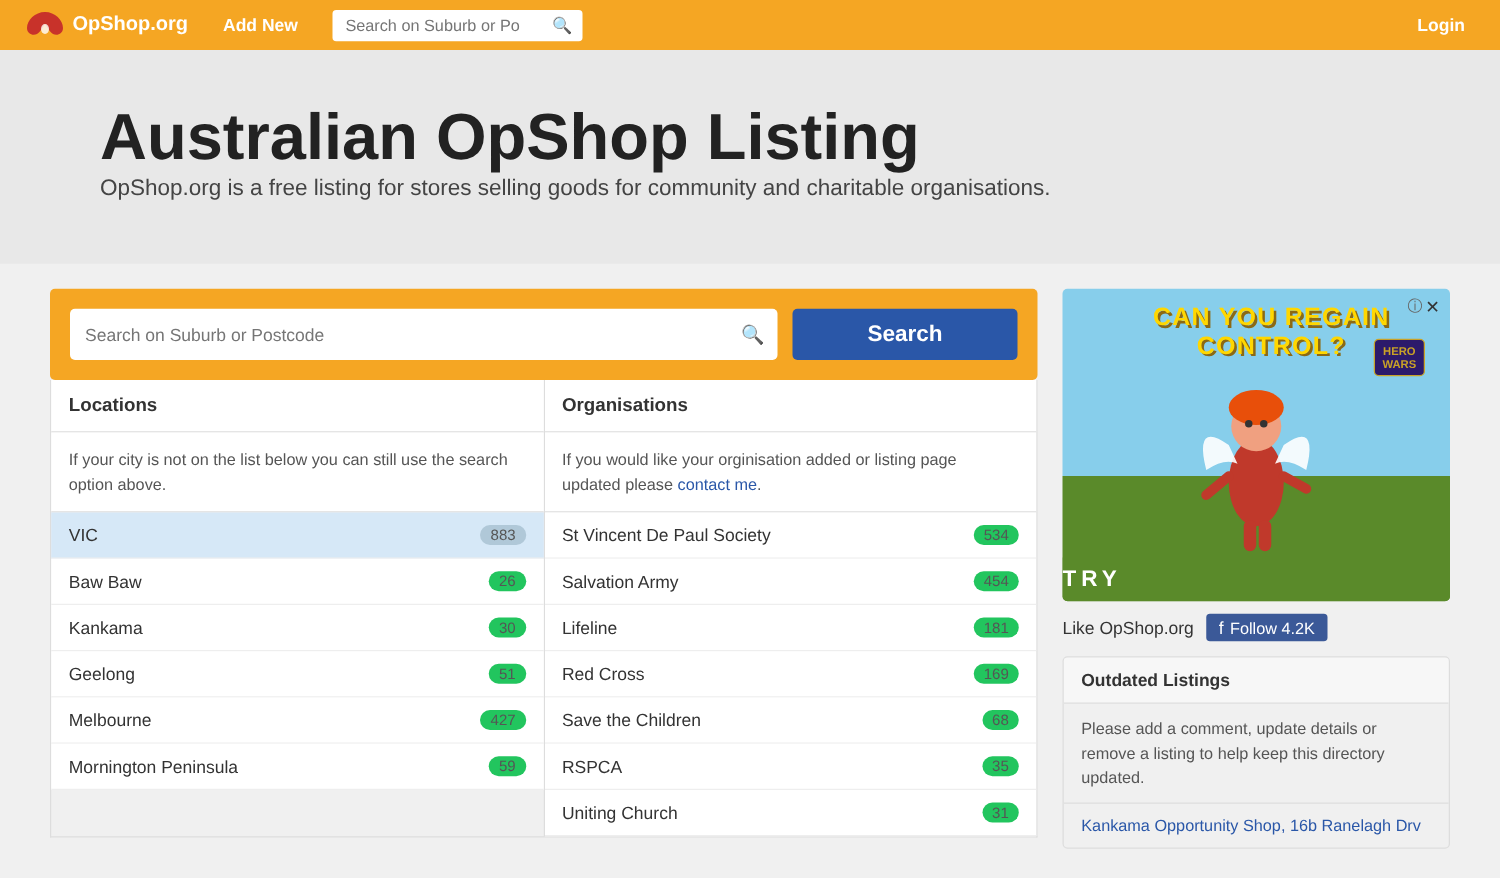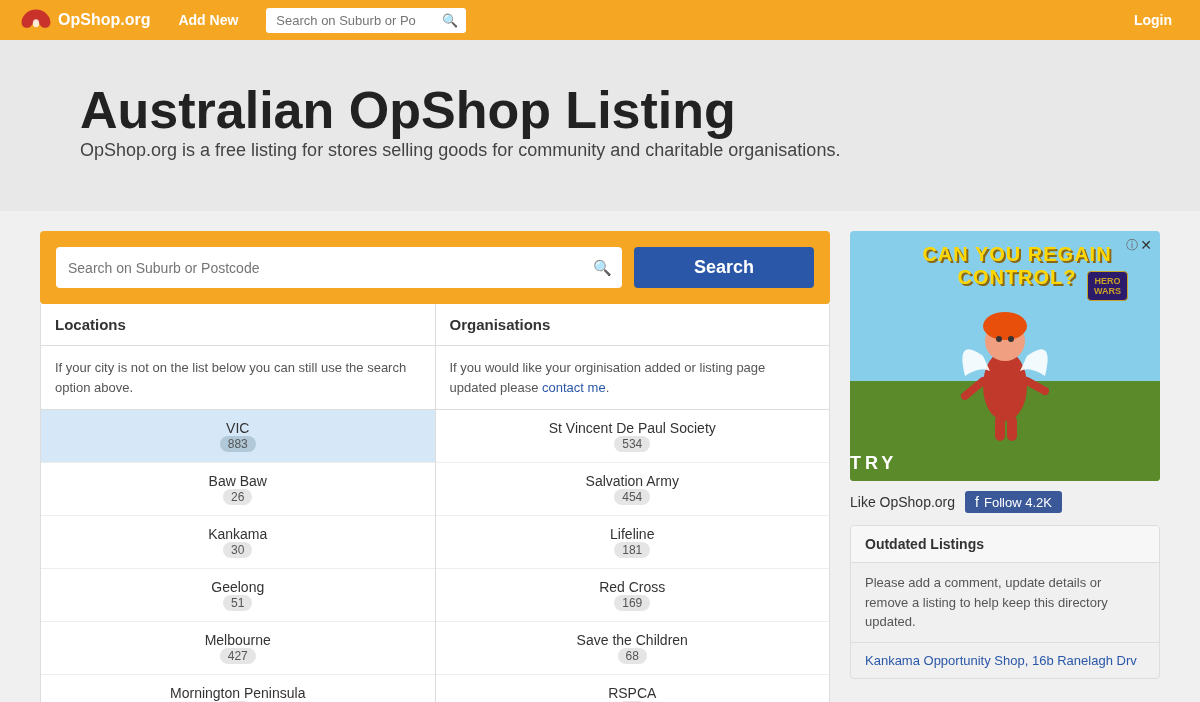--- a/index.html
+++ b/index.html
@@ -172,37 +172,36 @@
       line-height: 1.5;
       border-bottom: 1px solid #ddd;
     }
     .col-info a {
       color: #2a57a8;
       text-decoration: none;
     }
 
     .list-item {
       display: flex;
-      justify-content: flex-end;
+      justify-content: space-between;
       align-items: center;
       padding: 10px 14px;
       background: white;
       border-bottom: 1px solid #eee;
       cursor: pointer;
-      flex-direction: column;
     }
     .list-item.active {
       background: #d6e8f7;
     }
     .list-item-label {
       font-size: 14px;
       color: #333;
     }
     .list-item-badge {
-      background: #e5e5e5;
+      background: #22c55e;
       color: #555;
       border-radius: 10px;
       padding: 1px 8px;
       font-size: 12px;
     }
     .list-item.active .list-item-badge {
       background: #b0c8d8;
     }
 
     
@@ -245,21 +244,21 @@
     #ad-info {
       position: absolute;
       top: 6px;
       right: 22px;
       color: #666;
       font-size: 12px;
     }
     #ad-hero-badge {
       position: absolute;
       top: 40px;
-      right: 32px;
+      right: 20px;
       background: #2c1a6b;
       color: #c9a227;
       font-size: 9px;
       font-weight: bold;
       padding: 4px 6px;
       border-radius: 4px;
       text-align: center;
       border: 1px solid #c9a227;
     }
 

